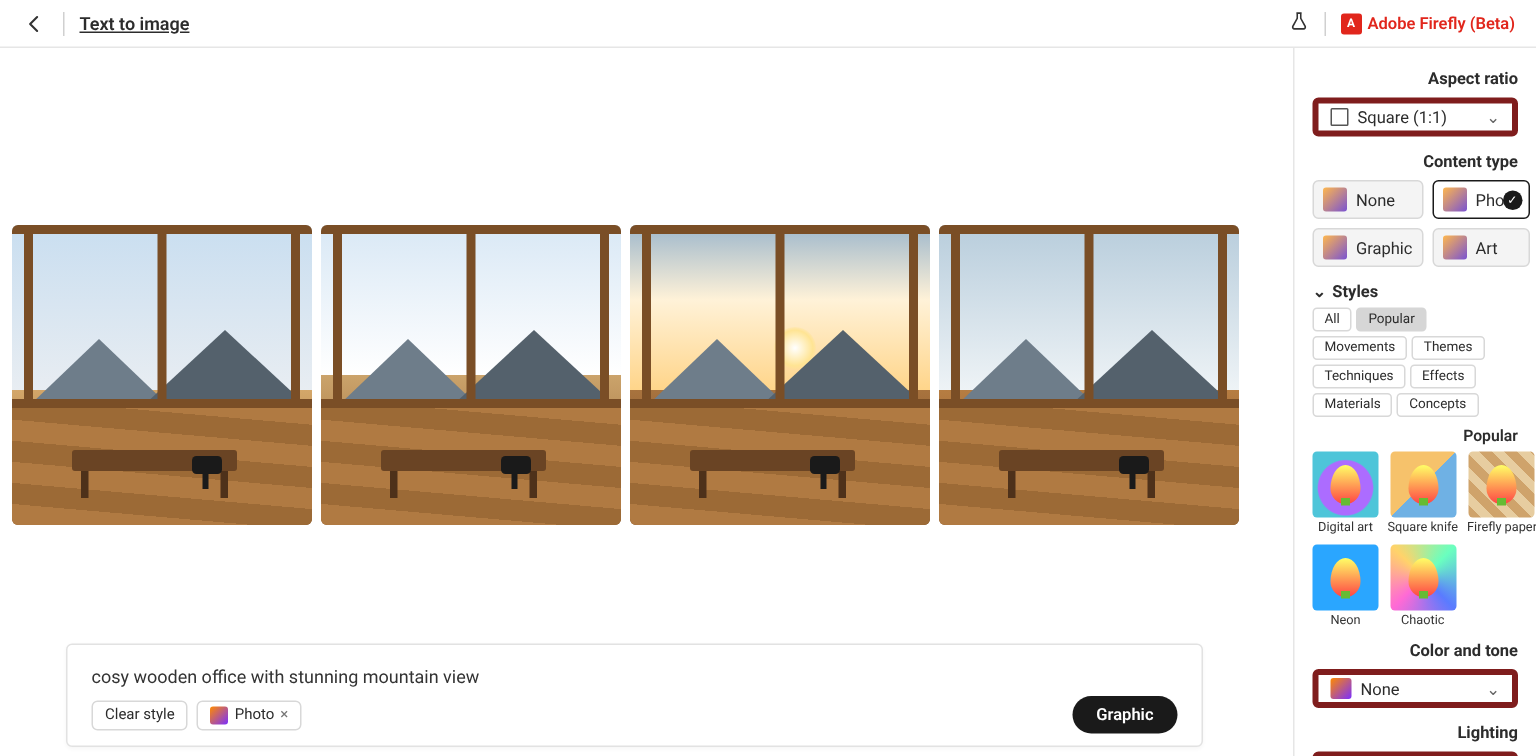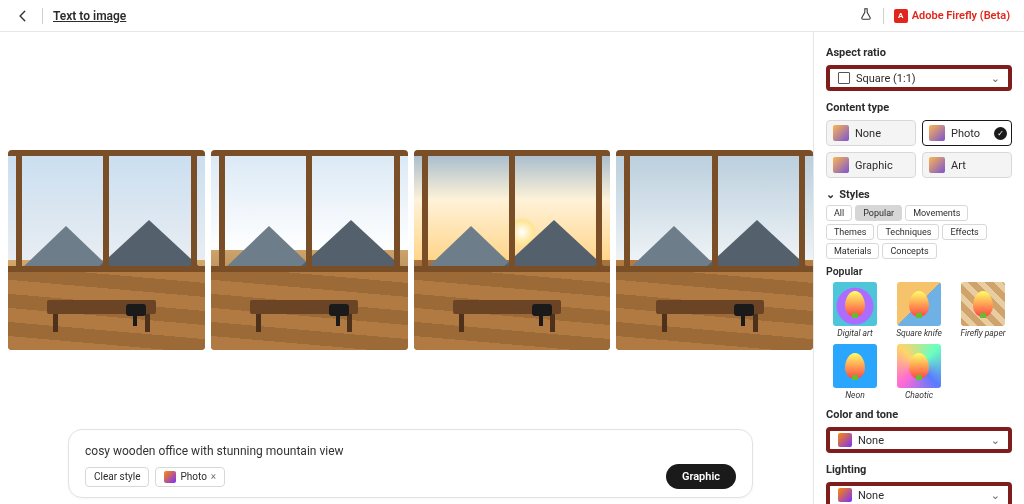--- a/index.html
+++ b/index.html
@@ -35,51 +35,51 @@
   .tile .desk { position:absolute; left:20%; bottom:18%; width:55%; height:7%; background:#6a4424; border-radius:2px; }
   .tile .desk::after { content:""; position:absolute; left:6px; right:6px; top:100%; height:18px; border-left:5px solid #4e311a; border-right:5px solid #4e311a;}
   .tile .chair { position:absolute; left:58%; bottom:12%; width:28px; height:30px;}
   .tile .chair::before { content:""; position:absolute; bottom:10px; left:4px; width:20px; height:12px; background:#1a1a1a; border-radius:3px;}
   .tile .chair::after { content:""; position:absolute; bottom:0; left:11px; width:4px; height:12px; background:#1a1a1a;}
   .tile.v2 .sky { background:linear-gradient(180deg,#d9e8f5 0%, #fff 50%, #cba36b 50%, #8b5a2b 100%);}
   .tile.v3 .sky { background:linear-gradient(180deg,#9fb8cc 0%, #fff2d8 25%, #ffd58a 55%, #a8733e 55%, #6f4623 100%);}
   .tile.v4 .sky { background:linear-gradient(180deg,#b8cddc 0%, #eef3f6 55%, #b67d42 55%, #7c4f26 100%);}
   .tile.v3 .sun { position:absolute; left:48%; top:34%; width:28px; height:28px; border-radius:50%; background:radial-gradient(circle,#fff 0%, #ffe493 60%, transparent 75%);}
   
-  .promptbar { position:absolute; left:68px; right:60px; bottom:6px; background:#fff; border:1px solid #e2e2e2; border-radius:14px; padding:10px 16px 8px; box-shadow:0 1px 3px rgba(0,0,0,0.04);}
+  .promptbar { position:absolute; left:44px; right:60px; bottom:6px; background:#fff; border:1px solid #e2e2e2; border-radius:4px; padding:10px 16px 8px; box-shadow:0 1px 3px rgba(0,0,0,0.04);}
   .prompt-input { border:none; outline:none; width:100%; font-size:12px; padding:2px 0 6px; color:#333;}
   .prompt-row { display:flex; align-items:center; justify-content:space-between; }
   .chips { display:flex; gap:6px; }
   .chip { font-size:10px; border:1px solid #d8d8d8; border-radius:4px; padding:3px 8px; display:flex; align-items:center; gap:4px; cursor:pointer; background:#fff;justify-content:flex-end;}
   .chip .swatch { width:12px; height:12px; border-radius:2px; background:linear-gradient(135deg,#ff8a00,#7b2fff);}
   .chip .x { color:#777; }
   .refresh-btn { background:#1a1a1a; color:#fff; border:none; border-radius:14px; padding:6px 16px; font-size:11px; font-weight:600; cursor:pointer;}
   
-  .panel { width:211px; border-left:1px solid #e6e6e6; padding:10px 12px 0; overflow-y:auto; font-size:11px; }
+  .panel { width:162px; border-left:1px solid #e6e6e6; padding:10px 12px 0; overflow-y:auto; font-size:11px;text-align:right; }
   .panel::-webkit-scrollbar{width:0;}
   .section-label { font-weight:700; font-size:11px; margin:4px 0 6px;}
   .select { width:100%; border:4px solid #7f1d1d; border-radius:4px; height:26px; display:flex; align-items:center; justify-content:space-between; padding:0 8px; cursor:pointer; margin-bottom:10px;}
   .select .left { display:flex; align-items:center; gap:6px; }
   .select .ico { width:12px; height:12px; border:1.2px solid #555; border-radius:1px;}
   .select .swatch { width:14px; height:14px; border-radius:2px; background:linear-gradient(135deg,#ff8a00,#7b2fff);}
   .chev { color:#666; }
   .ct-grid { display:grid; grid-template-columns:1fr 1fr; gap:6px; margin-bottom:10px;}
   .ct-btn { border:1px solid #d8d8d8; background:#f4f4f4; border-radius:4px; height:26px; display:flex; align-items:center; gap:6px; padding:0 6px; cursor:pointer; position:relative;}
   .ct-btn .thumb { width:16px; height:16px; border-radius:2px; background:linear-gradient(135deg,#ffb74d,#7953d2);}
   .ct-btn.selected { border:1.6px solid #1a1a1a; background:#fff;}
   .ct-btn.selected .check { position:absolute; right:4px; width:13px; height:13px; border-radius:50%; background:#1a1a1a; color:#fff; font-size:8px; display:flex; align-items:center; justify-content:center;}
   .styles-header { display:flex; align-items:center; gap:4px; font-weight:700; margin-bottom:4px;}
   .style-tabs { display:flex; flex-wrap:wrap; gap:3px; margin-bottom:6px;}
   .style-tab { font-size:9px; border:1px solid #d8d8d8; border-radius:3px; padding:2px 7px; cursor:pointer; background:#fff;}
   .style-tab.active { background:#d6d6d6; border-color:#d6d6d6;}
   .sub-label { font-weight:600; font-size:10.5px; margin:4px 0 4px;}
   .style-grid { display:grid; grid-template-columns:repeat(3,1fr); gap:6px 6px; margin-bottom:8px;}
   .style-item { display:flex; flex-direction:column; align-items:center; cursor:pointer;}
   .style-thumb { width:44px; height:44px; border-radius:3px; display:flex; align-items:center; justify-content:center; overflow:hidden;}
-  .style-cap { font-size:8.5px; margin-top:2px; color:#333; white-space:nowrap;font-style:italic;}
+  .style-cap { font-size:8.5px; margin-top:2px; color:#333; white-space:nowrap;}
   
   .th0{background:radial-gradient(circle at 50% 55%, #ffe28a 0 25%, #ac6cff 28% 55%, #4ec5d9 58% 100%);}
   .th1{background:linear-gradient(180deg,#ff5aa7,#6a4cff 60%,#30e6c4);}
   .th2{background:linear-gradient(135deg,#f6c26b 0 50%,#6fb1e4 50% 100%);}
   .th3{background:repeating-linear-gradient(45deg,#cfa36b 0 6px,#e7cda0 6px 12px);}
   .th4{background:radial-gradient(circle,#fff 0 14%, #2aa6ff 16% 100%);}
   .th5{background:conic-gradient(from 45deg,#6affbf,#5a7bff,#ff6ad5,#ffd36a,#6affbf);}
   .balloon{width:20px;height:26px;border-radius:50% 50% 50% 50%/60% 60% 40% 40%;background:linear-gradient(180deg,#ff6,#f44);position:relative;}
   .balloon::after{content:"";position:absolute;left:7px;top:22px;width:6px;height:5px;background:#6b3;}
 </style>

